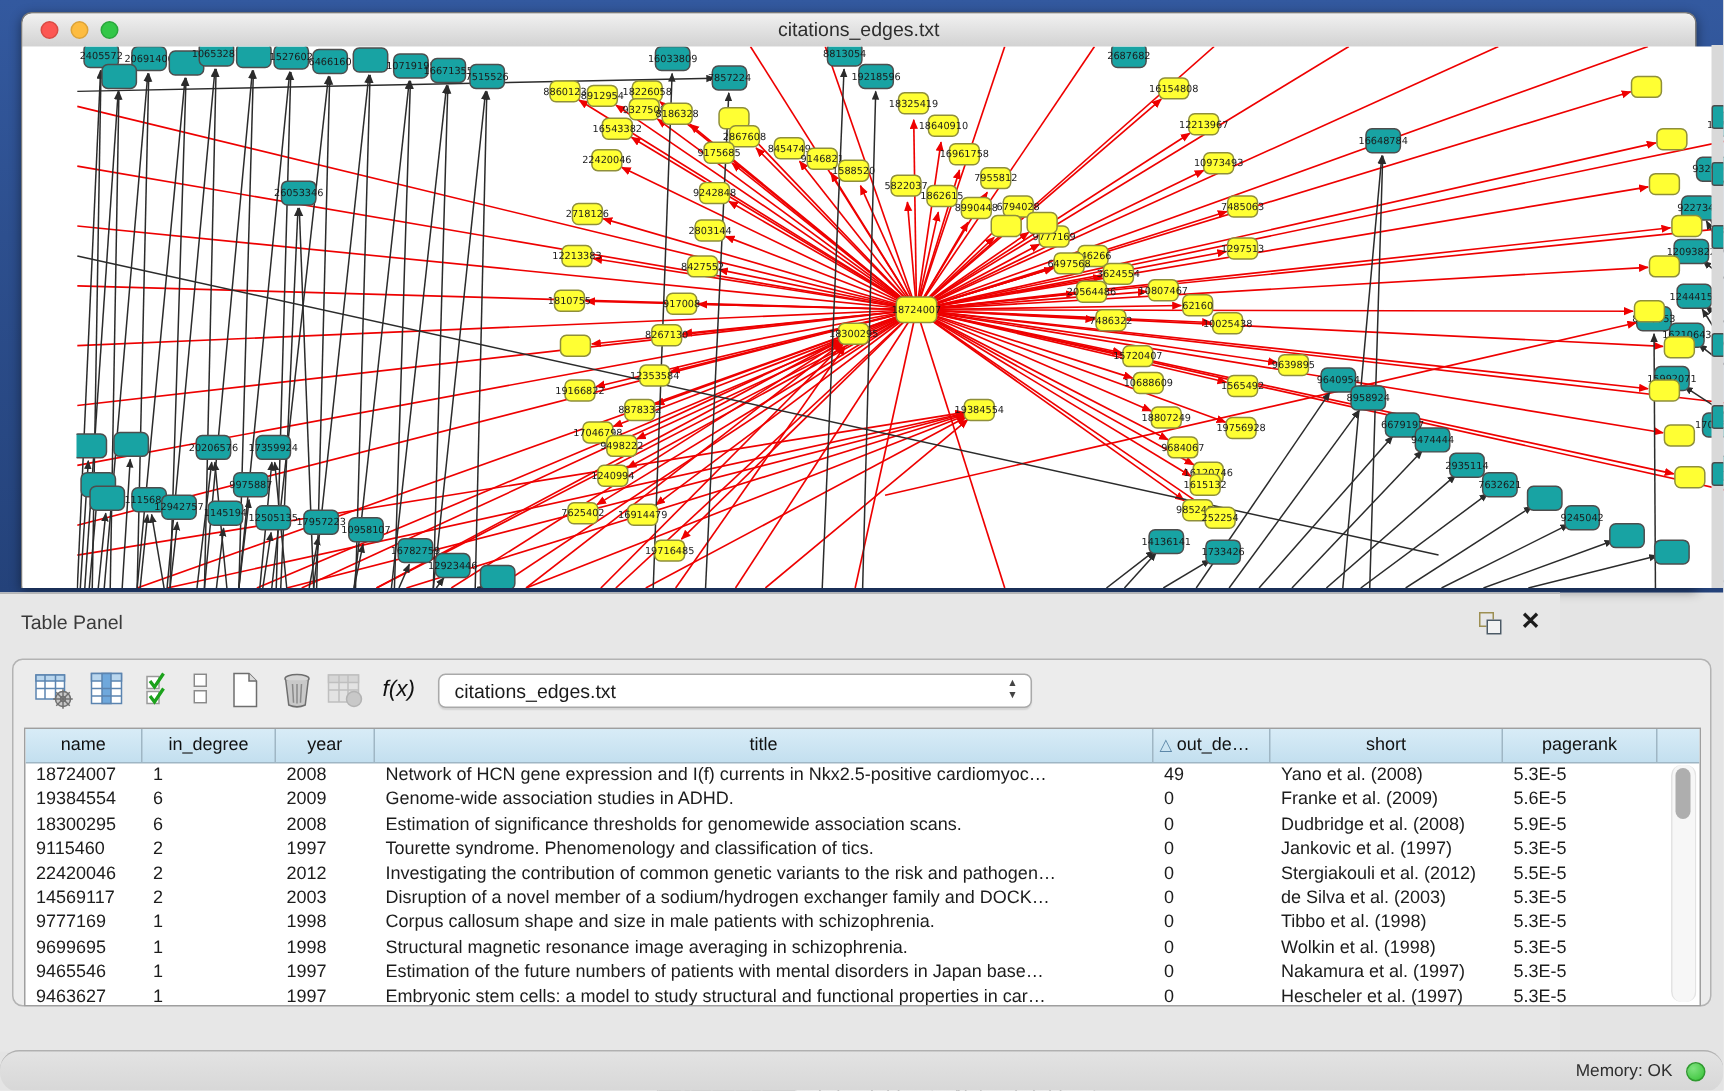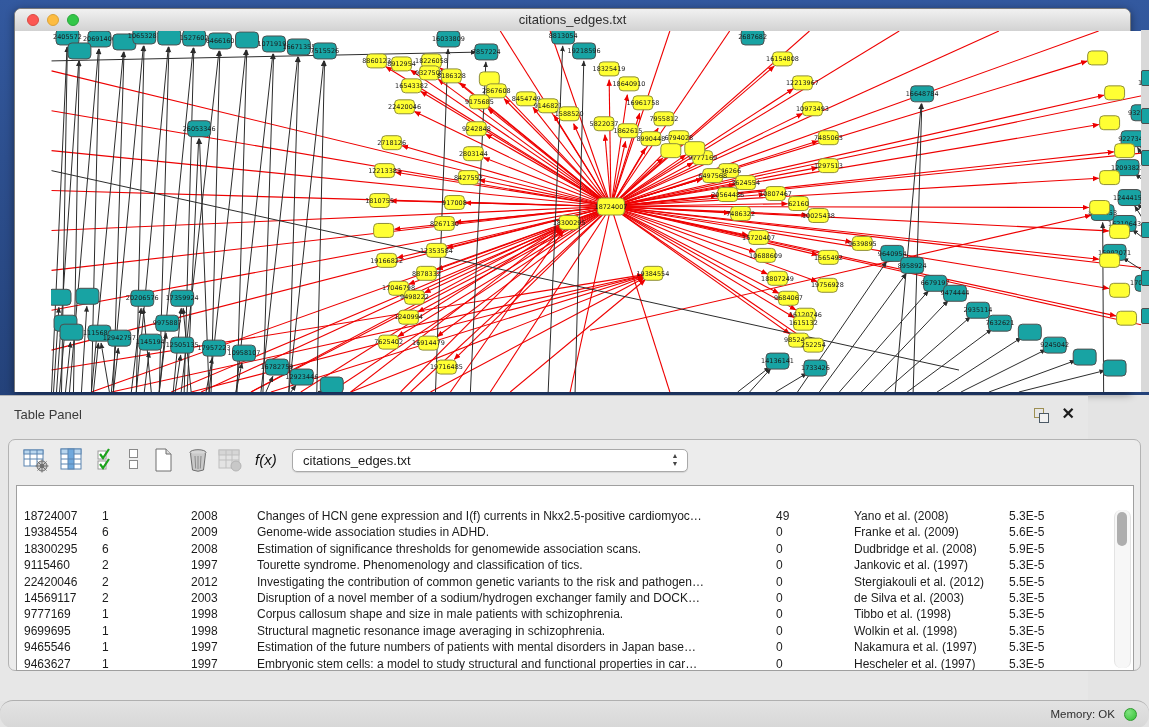--- a/index.html
+++ b/index.html
@@ -22,21 +22,21 @@
   .tl.green{left:52px;background:#33c748;border:1px solid #2aa73c;}
   .canvas{position:absolute;left:0;top:22px;width:1115px;height:361px;background:#ffffff;overflow:hidden;padding-left:36px;}
   svg text{font-family:"DejaVu Sans",sans-serif;}
   .edge-r{stroke:#ee0000;stroke-width:1.1;fill:none;}
   .edge-k{stroke:#2b2b2b;stroke-width:1;fill:none;}
   .grip{stroke:#9a9a9a;stroke-width:1;}
   .side-sliver{position:absolute;left:1141px;top:30px;width:8px;height:362px;background:#d9d9d9;}
   .stub{position:absolute;left:0;width:7px;height:14px;background:#18a3a3;border:1px solid #4d4d4d;border-radius:2px 0 0 2px;}
 
   
-  .panel{position:absolute;left:0;top:395px;width:1040px;height:305px;background:#e7e7e7;border-top:1px solid #b5b5b5;padding-left:48px;}
+  .panel{position:absolute;left:0;top:395px;width:1040px;height:305px;background:#e7e7e7;border-top:1px solid #b5b5b5;}
   .panel-header{position:absolute;left:0;top:0;width:100%;height:38px;}
   .panel-title{position:absolute;left:14px;top:11px;font-size:13px;color:#3a3a3a;}
   .float-icon{position:absolute;right:40px;top:12px;width:14px;height:14px;}
   .float-icon .sq1{position:absolute;left:0;top:0;width:8px;height:8px;border:1.5px solid #9d8f52;background:transparent;}
   .float-icon .sq2{position:absolute;left:5px;top:5px;width:8px;height:8px;border:1.5px solid #4c5a66;background:#f2f2f2;}
   .close-icon{position:absolute;right:13px;top:8px;font-size:16px;font-weight:bold;color:#1c1c1c;cursor:default;}
 
   .tool-container{position:absolute;left:8px;top:43px;width:1133px;height:232px;
     background:#ececec;border:1px solid #b3b3b3;border-radius:7px;box-sizing:border-box;}
 
@@ -921,26 +921,35 @@
           <span class="fx">f(x)</span>
         </span>
 
         <div class="combo">
           <span class="val">citations_edges.txt</span>
           <span class="steppers">▲<br>▼</span>
         </div>
       </div>
 
       <div class="dtable">
+        <div class="thead" id="thead">
+            <div class="th">name</div>
+            <div class="th">in_degree</div>
+            <div class="th">year</div>
+            <div class="th">title</div>
+            <div class="th left"><span class="sortglyph">△ </span>out_de…</div>
+            <div class="th">short</div>
+            <div class="th">pagerank</div>
+          </div>
         <div class="tbody" id="tbody">
             <div class="trow">
               <div class="td">18724007</div>
               <div class="td">1</div>
               <div class="td">2008</div>
-              <div class="td">Changes of HCN gene expression and I(f) currents in Nkx2.5-positive cardiomyoc…</div>
+              <div class="td">Network of HCN gene expression and I(f) currents in Nkx2.5-positive cardiomyoc…</div>
               <div class="td">49</div>
               <div class="td">Yano et al. (2008)</div>
               <div class="td">5.3E-5</div>
             </div>
             <div class="trow">
               <div class="td">19384554</div>
               <div class="td">6</div>
               <div class="td">2009</div>
               <div class="td">Genome-wide association studies in ADHD.</div>
               <div class="td">0</div>

